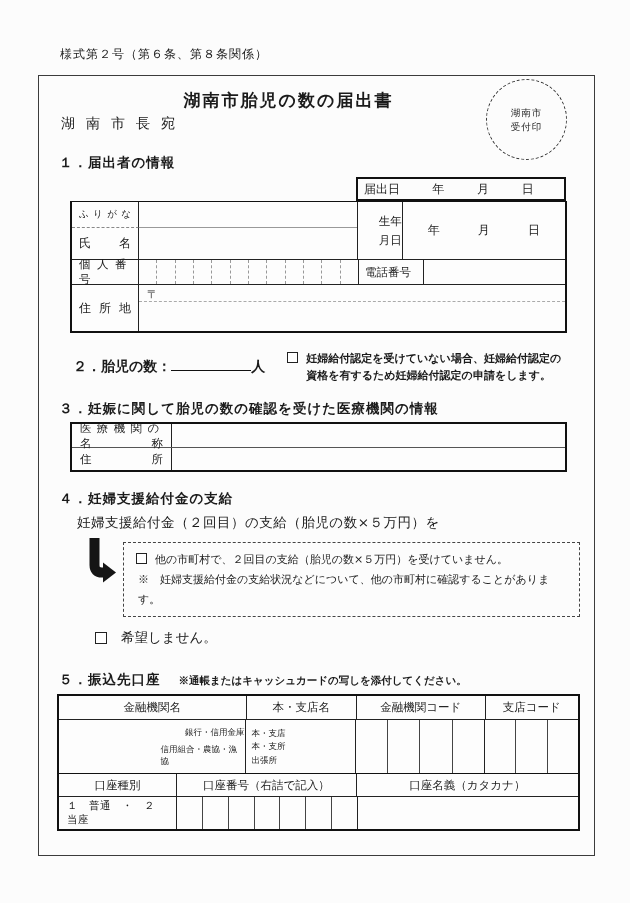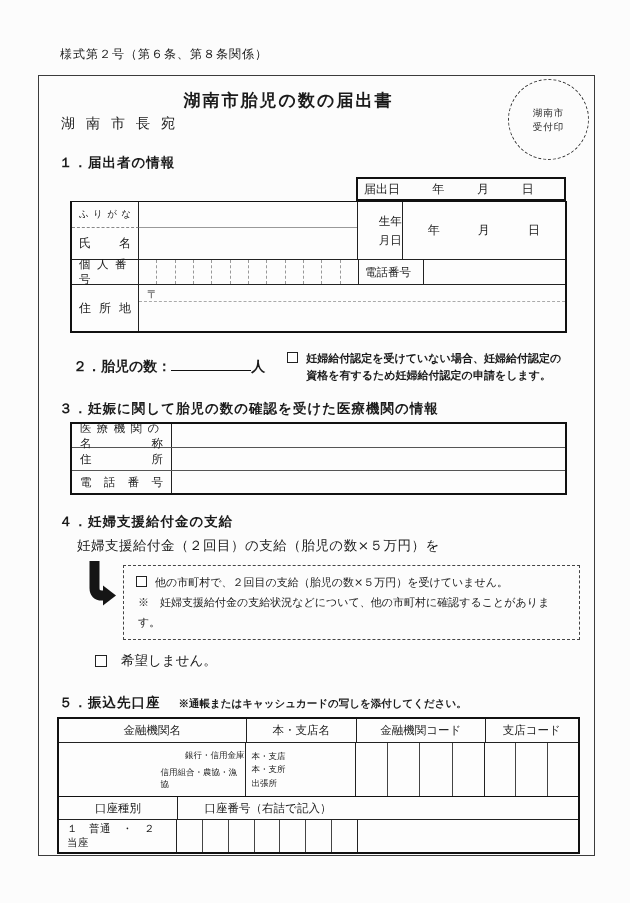--- a/index.html
+++ b/index.html
@@ -5,21 +5,21 @@
   * { margin:0; padding:0; box-sizing:border-box; }
   html,body { width:630px; height:903px; background:#fcfcfc; font-family:"DejaVu Serif","Liberation Serif",serif; color:#1b1b1b; }
   body { padding-top:46px; overflow:hidden; }
 
   .style-number { margin-left:60px; font-size:12px; letter-spacing:1px; }
 
   .form-border { position:relative; margin:12px 0 0 38px; width:557px; height:781px;
                  border:1.5px solid #3c3c3c; padding:0 20px; background:#fcfcfc; }
 
   
-  .stamp { position:absolute; left:469px; top:3px; width:81px; height:81px;
+  .stamp { position:absolute; left:447px; top:3px; width:81px; height:81px;
            border:1.5px dashed #333; border-radius:50%；; border-radius:50%;
            display:flex; flex-direction:column; align-items:center; justify-content:center;
            font-size:9.5px; line-height:1.45; letter-spacing:1px; }
 
   .title { margin-top:13px; padding-right:56px; text-align:center; font-size:17px; font-weight:bold; letter-spacing:2px; }
   .addressee { margin-top:3px; margin-left:2px; font-size:14px; letter-spacing:11px; }
 
   .sec-heading { font-size:13.5px; font-weight:bold; letter-spacing:1px; }
   .s1-heading { margin-top:21px; }
 
@@ -220,26 +220,20 @@
           <span class="lab-inner">医 療 機 関 の 名 称</span>
         </div>
       <div class="t3-fill"></div>
     </div>
     <div class="t3-row">
       <div class="t3-lab">
           <span class="lab-inner">住 所</span>
         </div>
       <div class="t3-fill"></div>
     </div>
-    <div class="t3-row">
-      <div class="t3-lab">
-          <span class="lab-inner">電 話 番 号</span>
-        </div>
-      <div class="t3-fill"></div>
-    </div>
   </div>
 
   <div class="sec-heading s4-heading">４．妊婦支援給付金の支給</div>
   <div class="s4-intro">妊婦支援給付金（２回目）の支給（胎児の数×５万円）を</div>
 
 
   <div class="arrow-block">
     <div class="arrow">
       <svg width="27" height="46" viewBox="0 0 27 46">
         <path d="M5.5 0 V27 Q5.5 34.5 13 34.5 H15" fill="none" stroke="#151515" stroke-width="10"></path>
@@ -290,20 +284,21 @@
       </div>
       <div class="scode-cells">
         <div class="code-cell"></div>
           <div class="code-cell"></div>
           <div class="code-cell"></div>
       </div>
     </div>
     <div class="hrow hrow2">
       <div class="hcell h-type">口座種別</div>
       <div class="hcell h-num">口座番号（右詰で記入）</div>
+      <div class="hcell h-name">口座名義（カタカナ）</div>
     </div>
     <div class="t5-r4">
       <div class="type-cell">１　普通　・　２　当座</div>
       <div class="num-cells">
         <div class="code-cell"></div>
           <div class="code-cell"></div>
           <div class="code-cell"></div>
         <div class="code-cell"></div>
           <div class="code-cell"></div>
           <div class="code-cell"></div>

